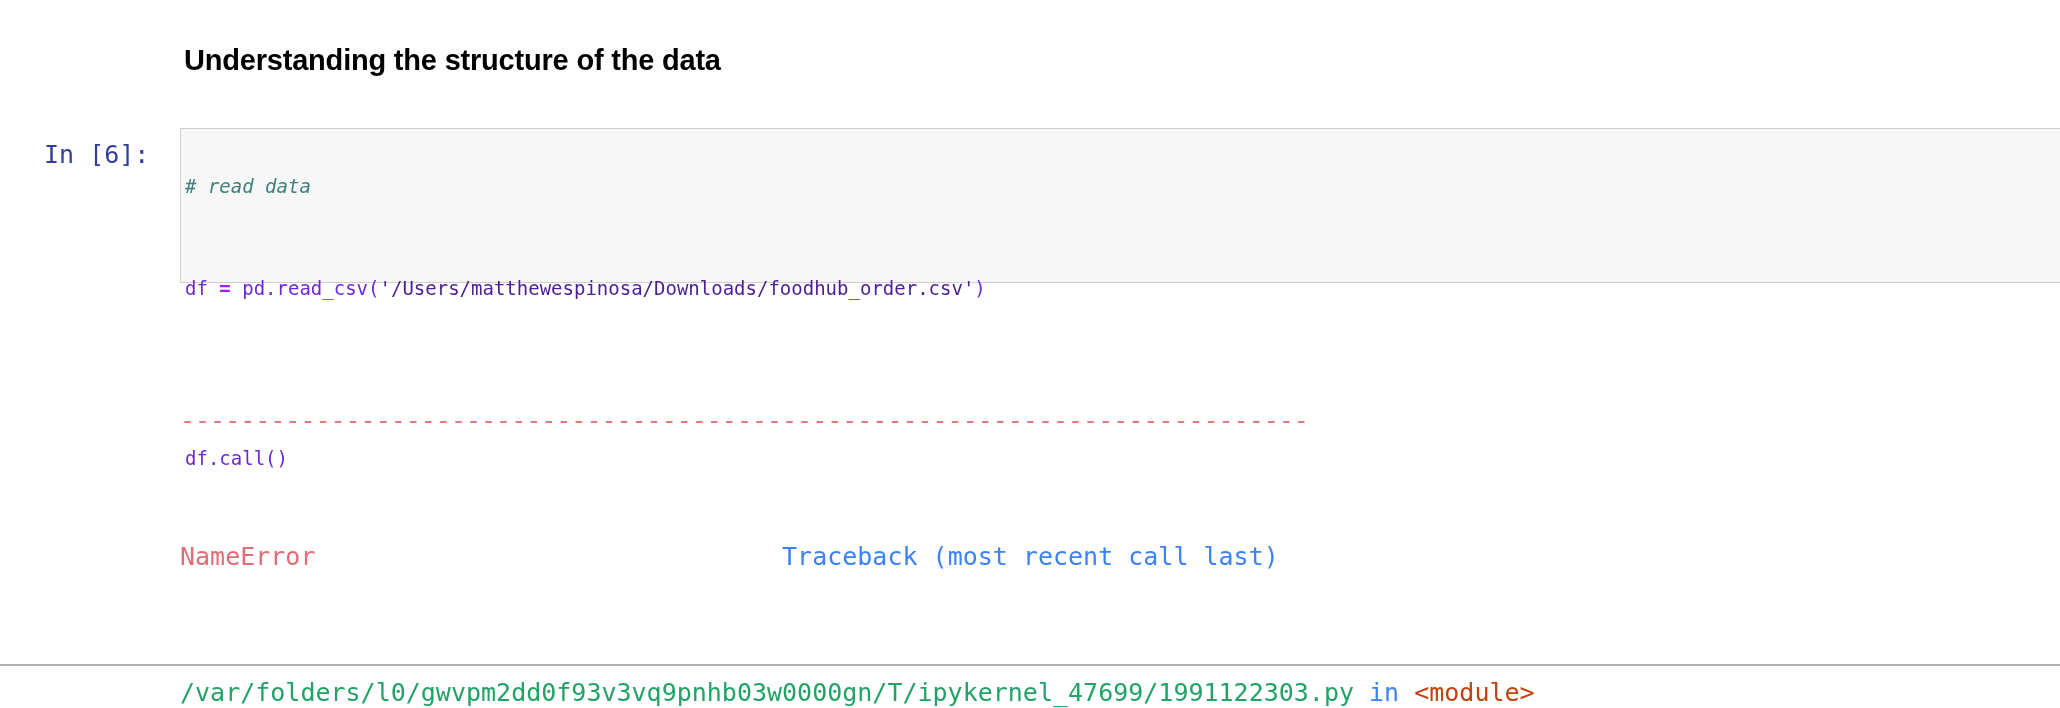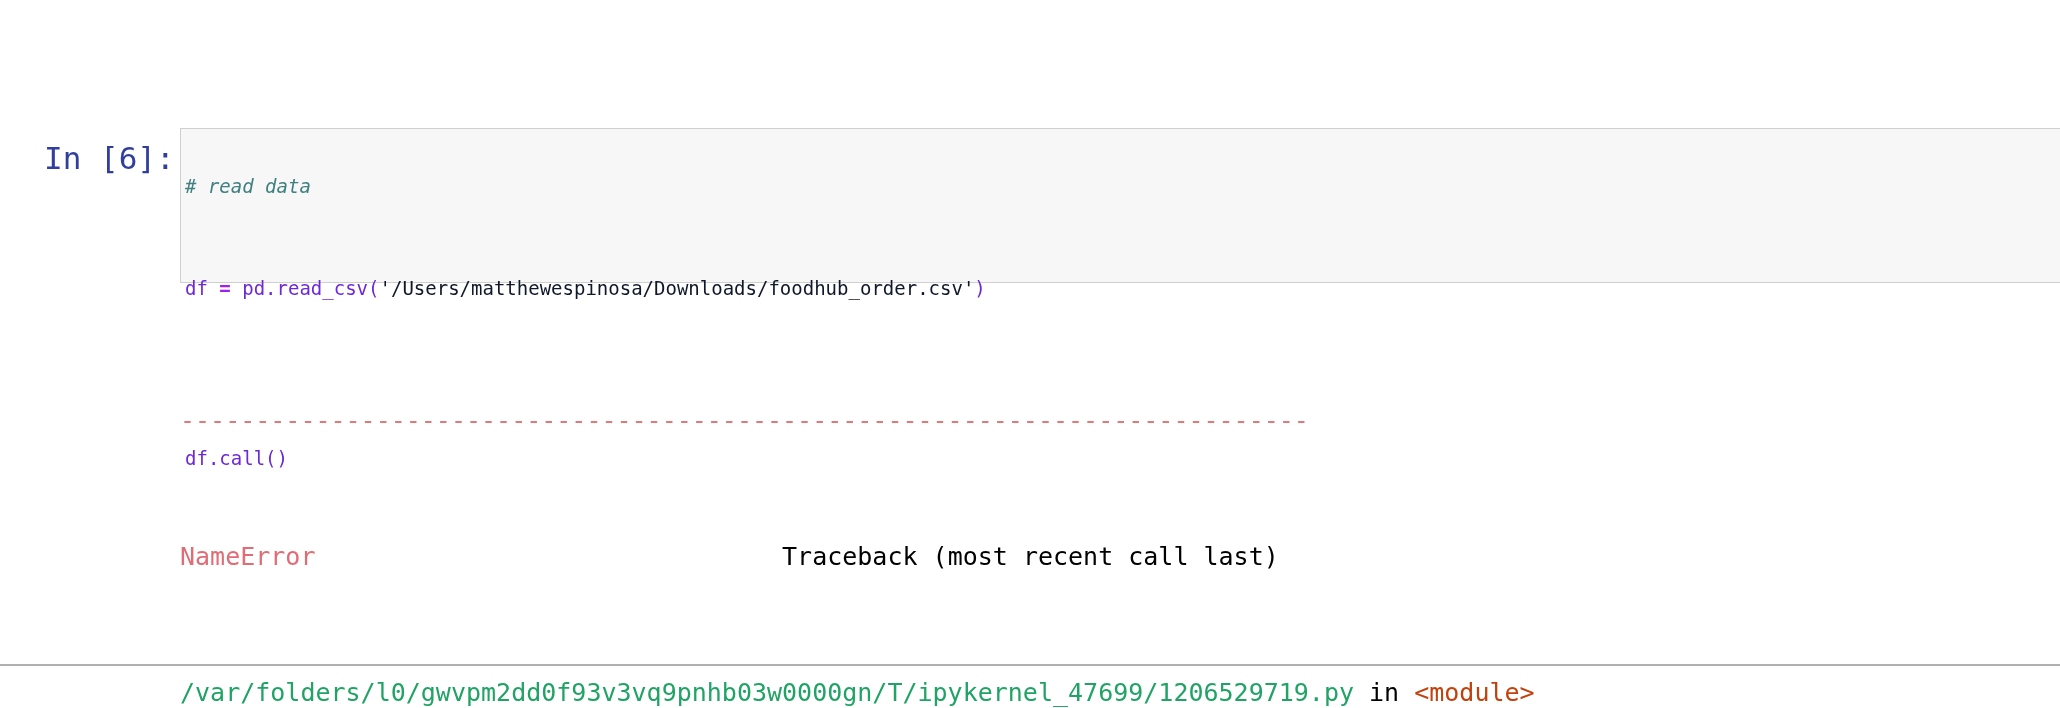--- a/index.html
+++ b/index.html
@@ -51,21 +51,21 @@
     width: 2060px;
     height: 155px;
   }
   .prompt-in {
     position: absolute;
     left: 44px;
     top: 12px;
     width: 130px;
     text-align: left;
     font-family: "DejaVu Sans Mono", "Liberation Mono", monospace;
-    font-size: 31px;
+    font-size: 25px;
     color: #303f9f;
     white-space: pre;
   }
   .input-area {
     position: absolute;
     left: 180px;
     top: 0px;
     right: -20px;
     height: 155px;
     background: #f7f7f7;
@@ -77,57 +77,60 @@
     left: 4px;
     top: 6px;
     font-family: "DejaVu Sans Mono", "Liberation Mono", monospace;
     font-size: 19px;
     line-height: 34px;
     white-space: pre;
     color: #000000;
   }
   .cmt   { color: #408080; font-style: italic; }
   .op    { color: #a020f0; font-weight: bold; }
-  .str   { color: #0f172a; }
+  .str   { color: #4c1d95; }
   .plain { color: #6d28d9; }
 
   
   .output-area {
     position: absolute;
     left: 180px;
     top: 302px;
     width: 1860px;
     font-family: "DejaVu Sans Mono", "Liberation Mono", monospace;
     font-size: 25px;
     line-height: 34px;
     white-space: pre;
     color: #000000;
   }
   .tb-line { display: block; height: 34px; }
   .tb-sep     { color: #e07a7a; }
   .tb-errname { color: #e06c75; }
   .tb-path    { color: #21a366; }
   .tb-module  { color: #c2410c; }
-  .tb-black   { color: #000000; }
+  .tb-black   { color: #3b82f6; }
 
   
   .divider {
     position: absolute;
     left: 0;
     top: 664px;
     width: 2060px;
     height: 2px;
     background: #b0b0b0;
   }
 </style>
 </head>
 <body>
 
 <div class="notebook">
 
+  <div class="md-cell">
+    <div class="md-heading">Understanding the structure of the data</div>
+  </div>
 
   <div class="code-cell">
     <div class="prompt-in">In [6]:</div>
 
     <div class="input-area">
       <div class="code-lines">
 <span class="cmt"># read data</span>
 <br>
 <span class="plain">df </span><span class="op">=</span><span class="plain"> pd.read_csv(</span><span class="str">'/Users/matthewespinosa/Downloads/foodhub_order.csv'</span><span class="plain">)</span>
 <br>
@@ -136,21 +139,21 @@
       </div>
     </div>
   </div>
 
   <div class="output-area">
 
     <span class="tb-line tb-sep">---------------------------------------------------------------------------</span>
 
     <span class="tb-line"><span class="tb-errname">NameError</span><span class="tb-black">                               </span><span class="tb-black">Traceback (most recent call last)</span></span>
 
-    <span class="tb-line"><span class="tb-path">/var/folders/l0/gwvpm2dd0f93v3vq9pnhb03w0000gn/T/ipykernel_47699/1206529719.py</span><span class="tb-black"> in </span><span class="tb-module">&lt;module&gt;</span></span>
+    <span class="tb-line"><span class="tb-path">/var/folders/l0/gwvpm2dd0f93v3vq9pnhb03w0000gn/T/ipykernel_47699/1991122303.py</span><span class="tb-black"> in </span><span class="tb-module">&lt;module&gt;</span></span>
 
     
 
     
 
     
 
     
 
     

